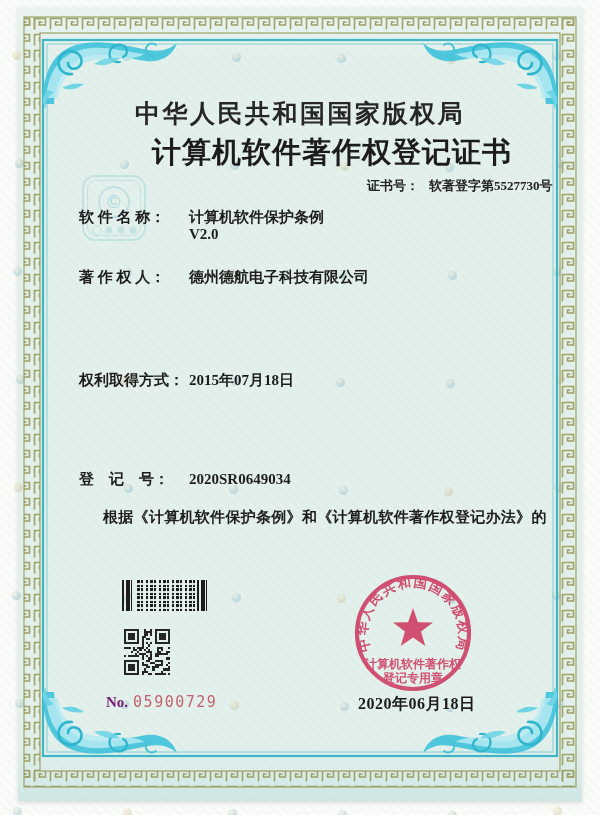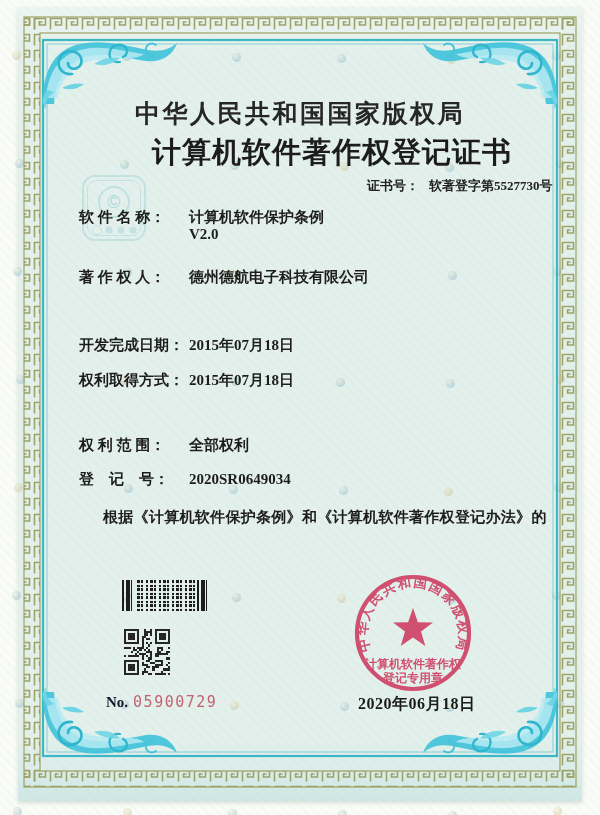--- a/index.html
+++ b/index.html
@@ -73,21 +73,21 @@
   .bc-m{position:relative;width:60px;height:100%;
     background:repeating-linear-gradient(90deg,#1d1d1d 0 3px,rgba(0,0,0,0) 3px 4px,#1d1d1d 4px 6px,rgba(0,0,0,0) 6px 9px,#1d1d1d 9px 11px,rgba(0,0,0,0) 11px 13px);}
   .bc-m::after{content:"";position:absolute;inset:0;
     background:repeating-linear-gradient(0deg,rgba(228,240,235,0) 0 2px,rgba(228,240,235,.95) 2px 4px,rgba(228,240,235,0) 4px 7px,rgba(228,240,235,.9) 7px 8px);}
   
   .qr{position:absolute;left:124px;top:629px;width:46px;height:46px;z-index:5;
     display:grid;grid-template-columns:repeat(21,1fr);grid-template-rows:repeat(21,1fr);}
   .qr .c{background:#262626;}
   
   .serial{position:absolute;left:106px;top:693px;font-size:15px;z-index:5;white-space:nowrap;}
-  .serial .pre{color:#0f172a;font-weight:700;}
+  .serial .pre{color:#701a75;font-weight:700;}
   .serial .num{font-family:"DejaVu Sans Mono","Liberation Mono",monospace;color:#c4626f;letter-spacing:1.5px;margin-left:5px;}
   .issue-date{position:absolute;left:358px;top:694px;font-size:16px;font-weight:700;color:#1b1b1b;letter-spacing:.5px;z-index:7;white-space:nowrap;}
   
   .seal{position:absolute;left:352px;top:572px;z-index:6;opacity:.93;}
 </style>
 </head>
 <body>
 
 <div class="paper"></div>
 <div class="paper-texture"></div>
@@ -190,28 +190,22 @@
   </div>
 
   <div class="field-row" style="top:209px">
     <span class="lab">软 件 名 称：</span><span class="val">计算机软件保护条例</span>
   </div>
   <div class="version-line">V2.0</div>
 
   <div class="field-row" style="top:269px">
     <span class="lab">著 作 权 人：</span><span class="val">德州德航电子科技有限公司</span>
   </div>
-  <div class="field-row" style="top:337px">
-    <span class="lab">开发完成日期：</span><span class="val">2015年07月18日</span>
-  </div>
   <div class="field-row" style="top:372px">
     <span class="lab">权利取得方式：</span><span class="val">2015年07月18日</span>
-  </div>
-  <div class="field-row" style="top:437px">
-    <span class="lab">权 利 范 围：</span><span class="val">全部权利</span>
   </div>
   <div class="field-row" style="top:471px">
     <span class="lab">登　记　号：</span><span class="val">2020SR0649034</span>
   </div>
 
   <div class="stmt l1">根据《计算机软件保护条例》和《计算机软件著作权登记办法》的</div>
 </div>
 
 <div class="barcode">
   <div class="bc-l"></div>

